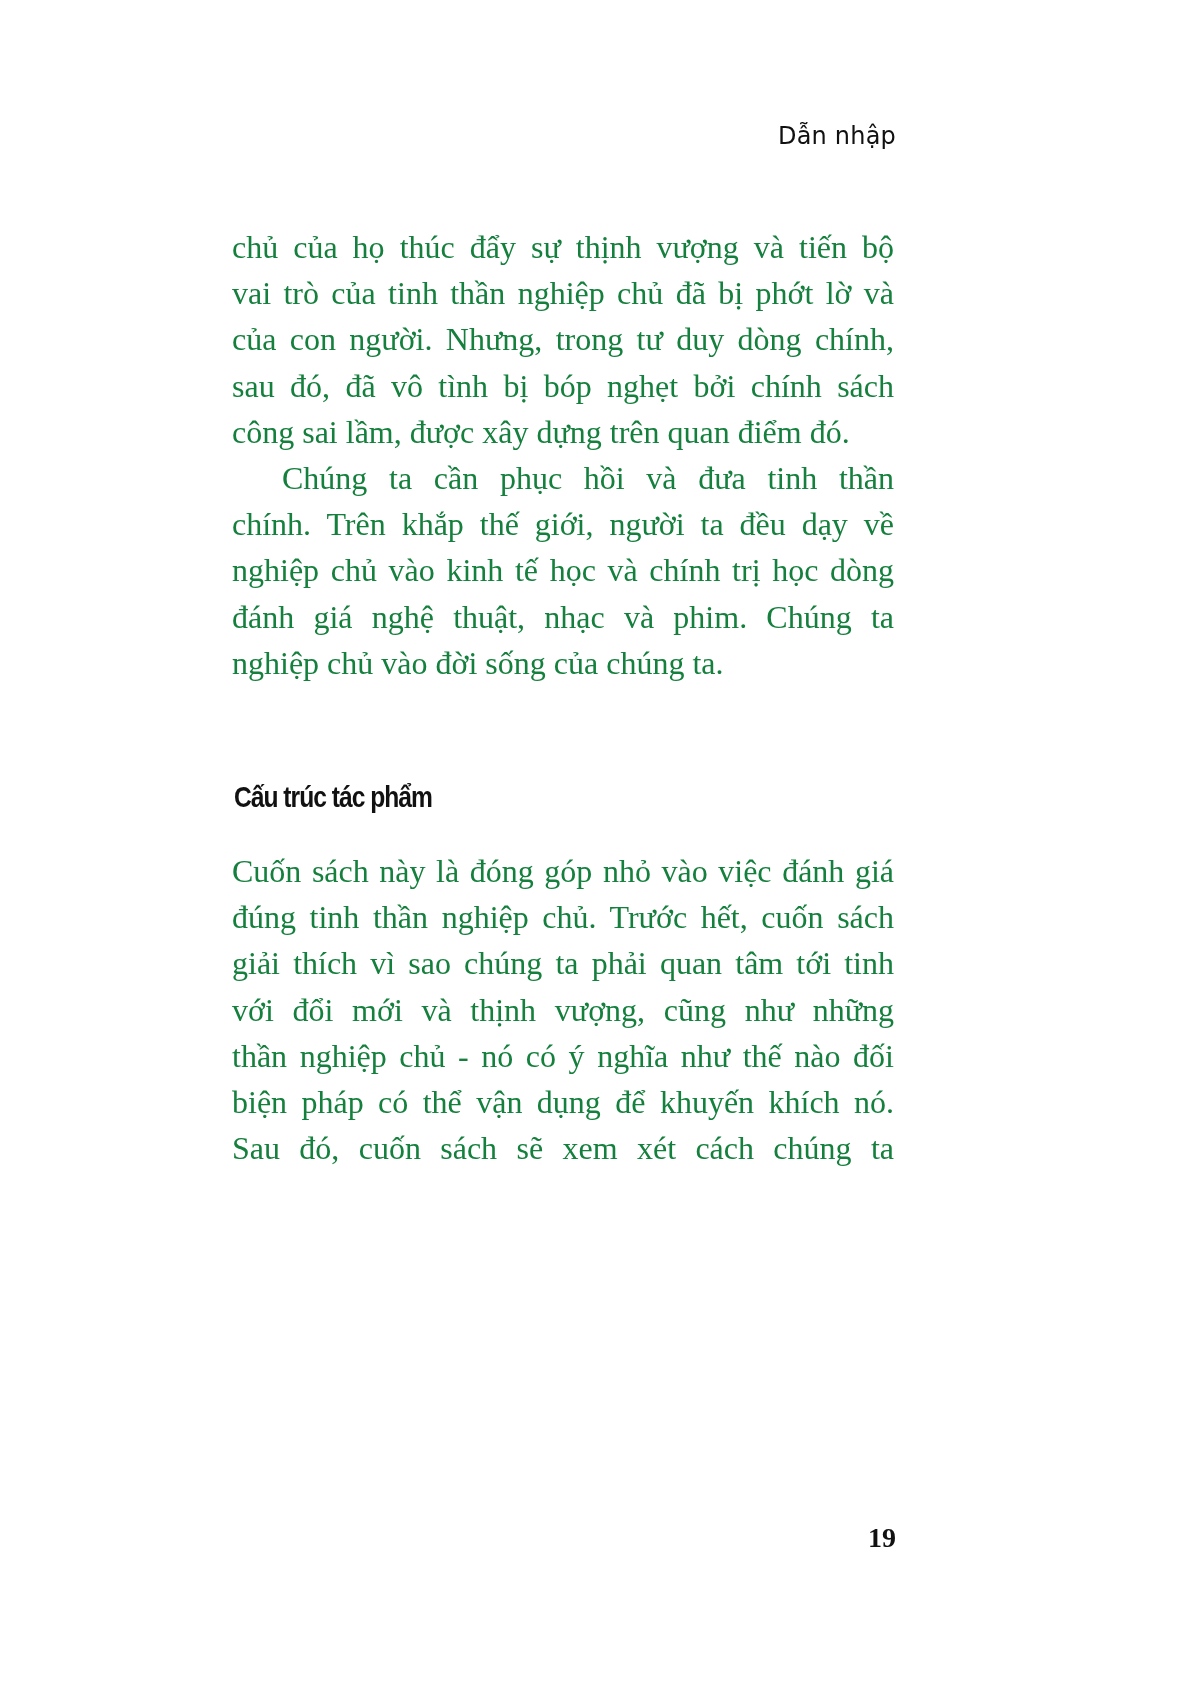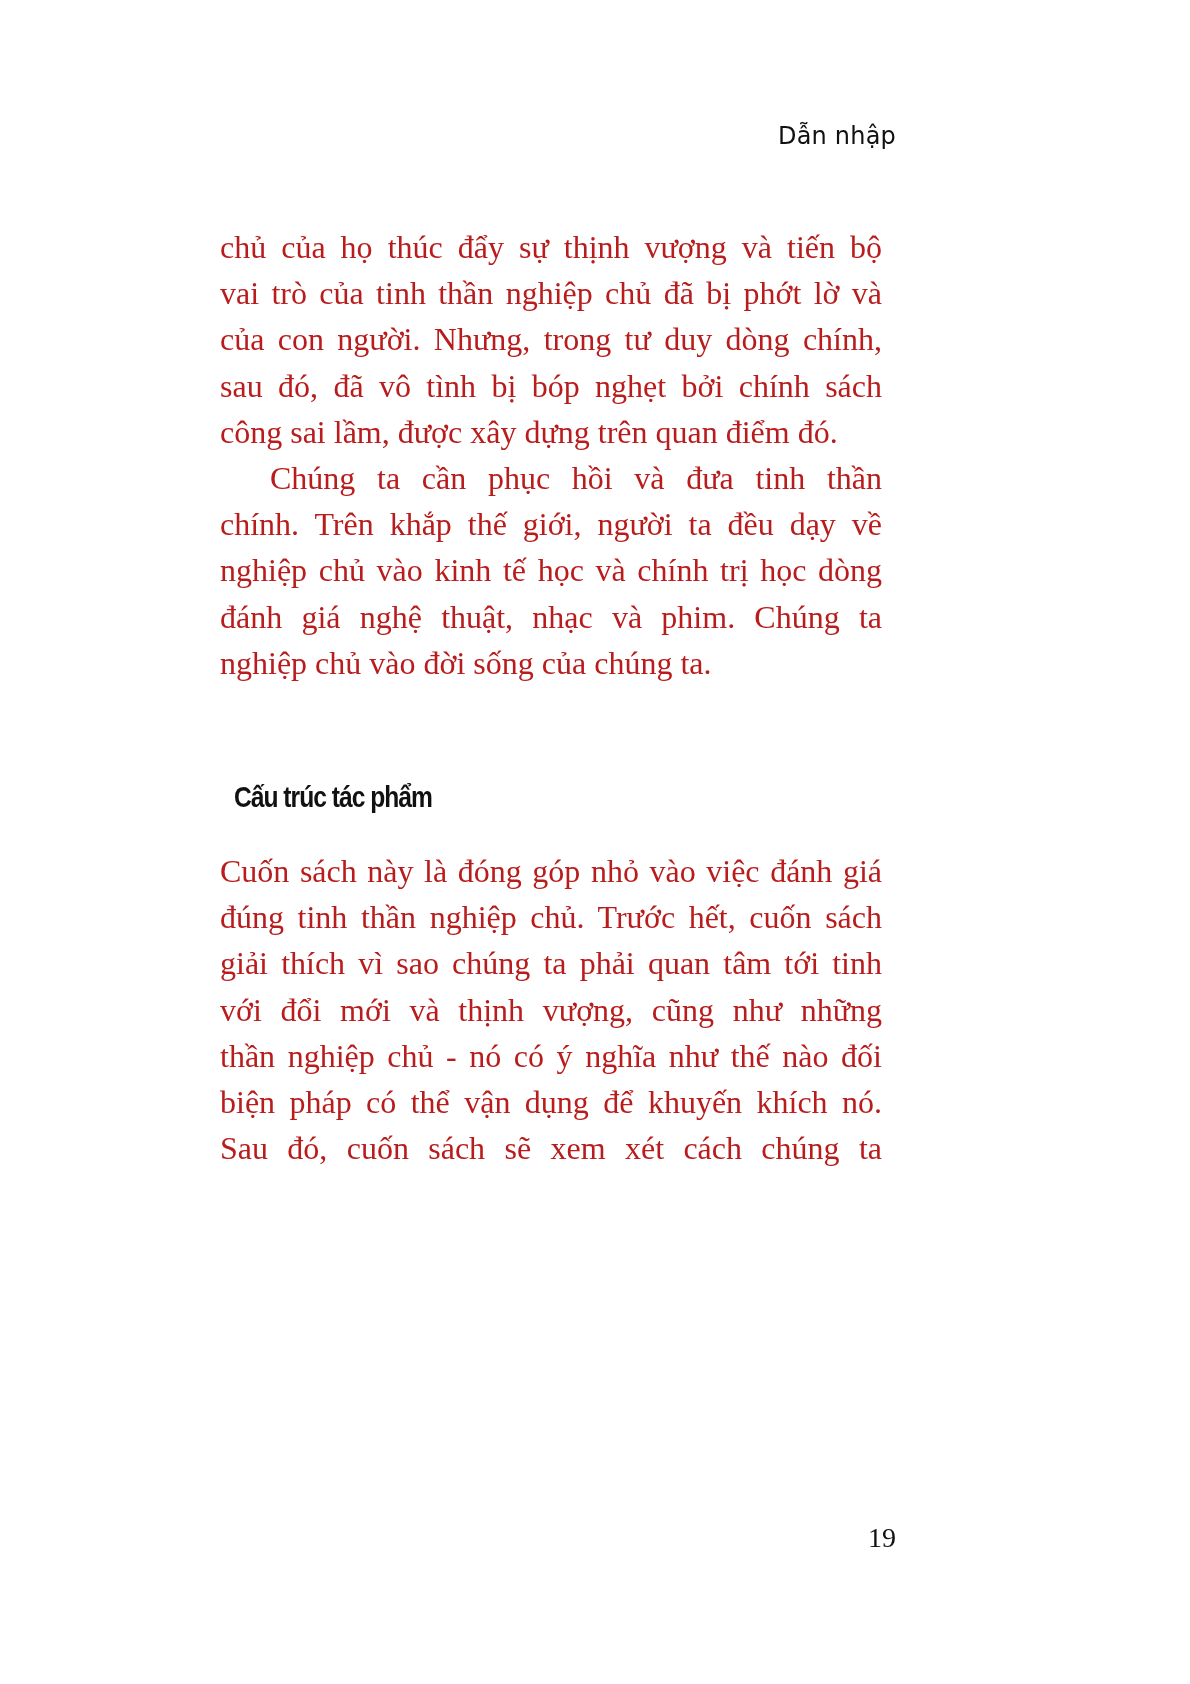--- a/index.html
+++ b/index.html
@@ -26,26 +26,26 @@
       position: absolute;
       right: 338px;
       top: 122px;
       font-family: "DejaVu Sans", sans-serif;
       font-size: 24px;
       color: #111;
       letter-spacing: 0.2px;
     }
     .text-block {
       position: absolute;
-      left: 176px;
+      left: 188px;
       width: 662px;
       font-family: "DejaVu Serif", "Liberation Serif", serif;
       font-size: 29.5px;
       line-height: 46.2px;
-      color: #b91c1c;
+      color: #15803d;
     }
     .line {
       display: block;
       white-space: nowrap;
       text-align: justify;
       text-align-last: justify;
       height: 46.2px;
       font-family: "Liberation Serif", "DejaVu Serif", serif;
       font-size: 32px;
     }
@@ -70,21 +70,21 @@
       transform: scaleX(0.82);
       transform-origin: left center;
       color: #111;
     }
     #block3 { top: 848px; }
     .page-number {
       position: absolute;
       right: 338px;
       top: 1522px;
       font-family: "Liberation Serif", "DejaVu Serif", serif;
-      font-weight: normal;
+      font-weight: bold;
       font-size: 28px;
       color: #111;
     }
   </style>
 </head>
 <body>
 
 <div class="page">
 
   <div class="running-header">Dẫn nhập</div>

